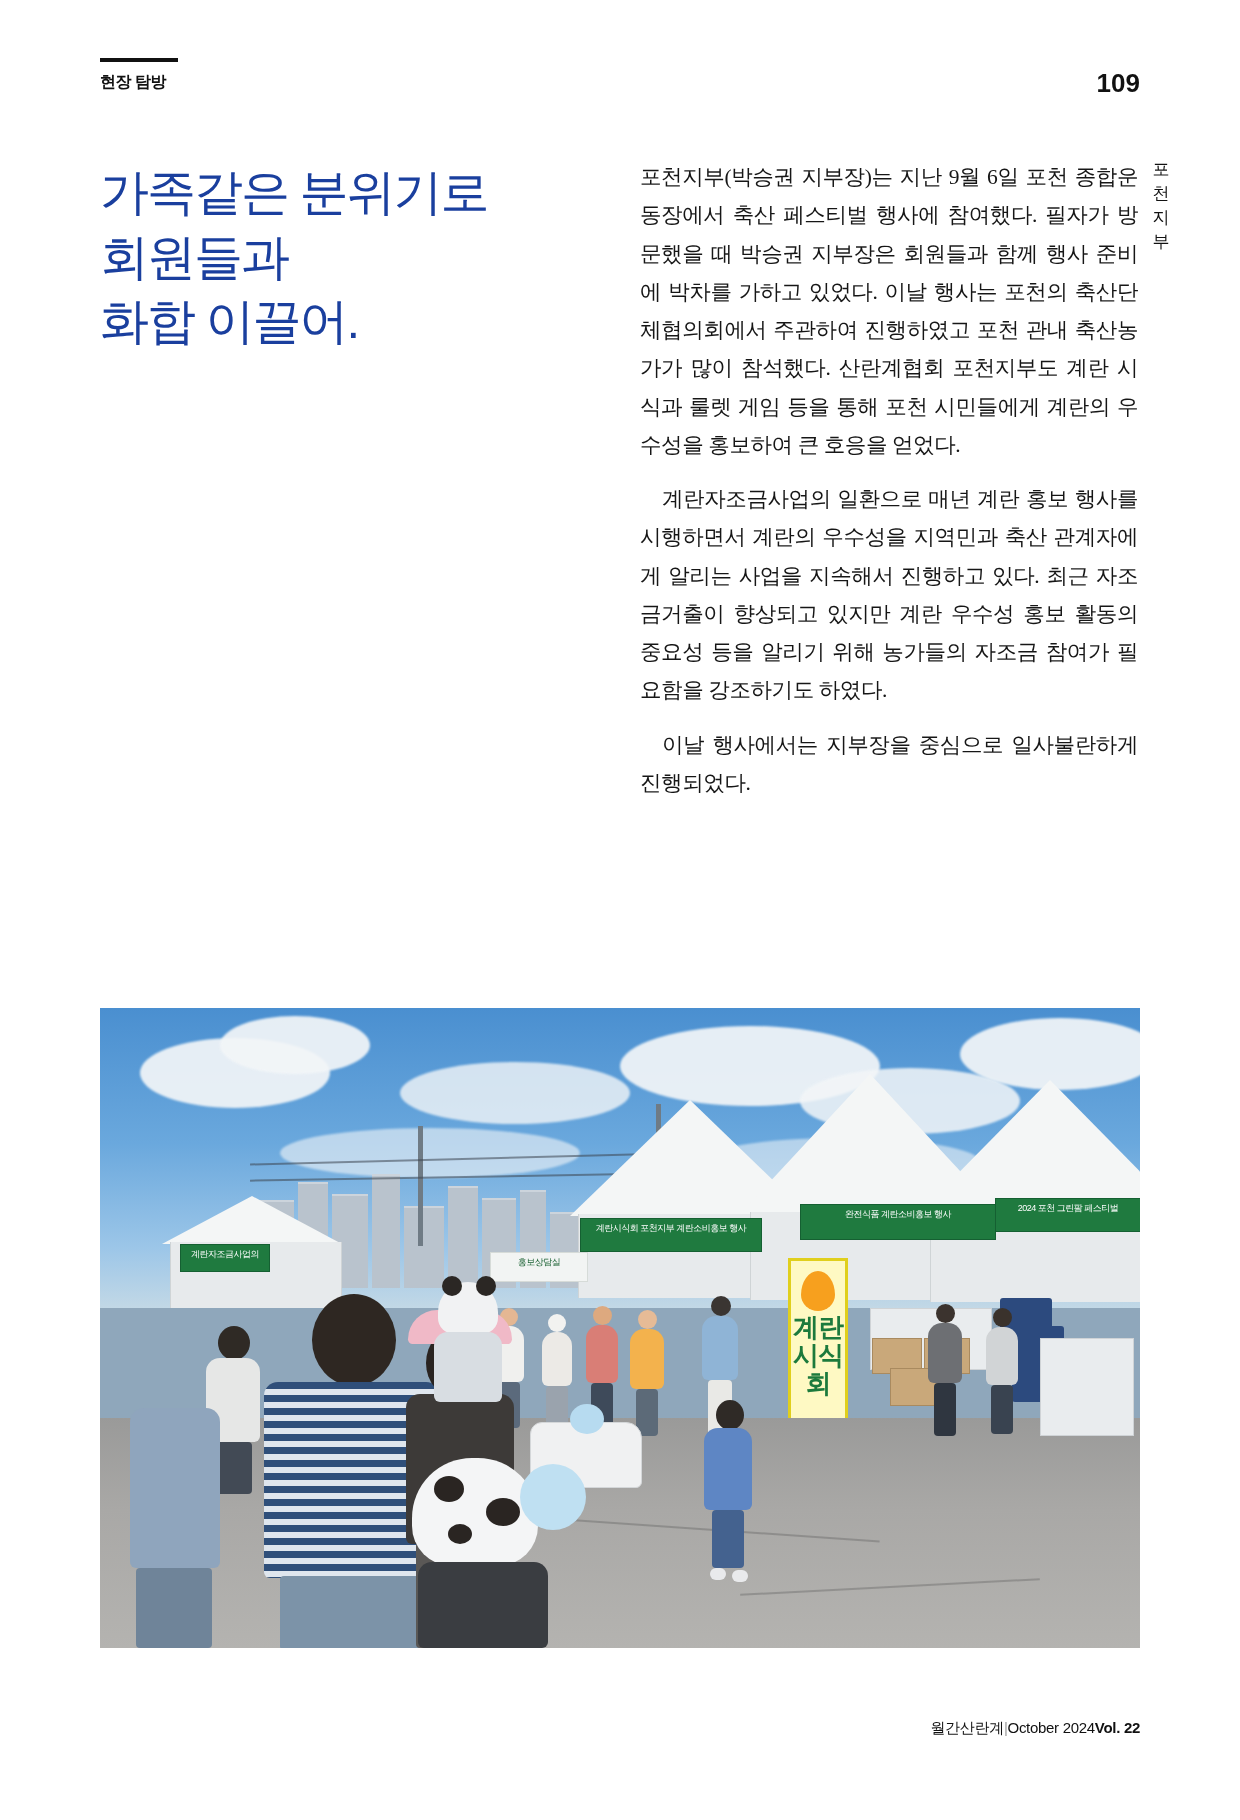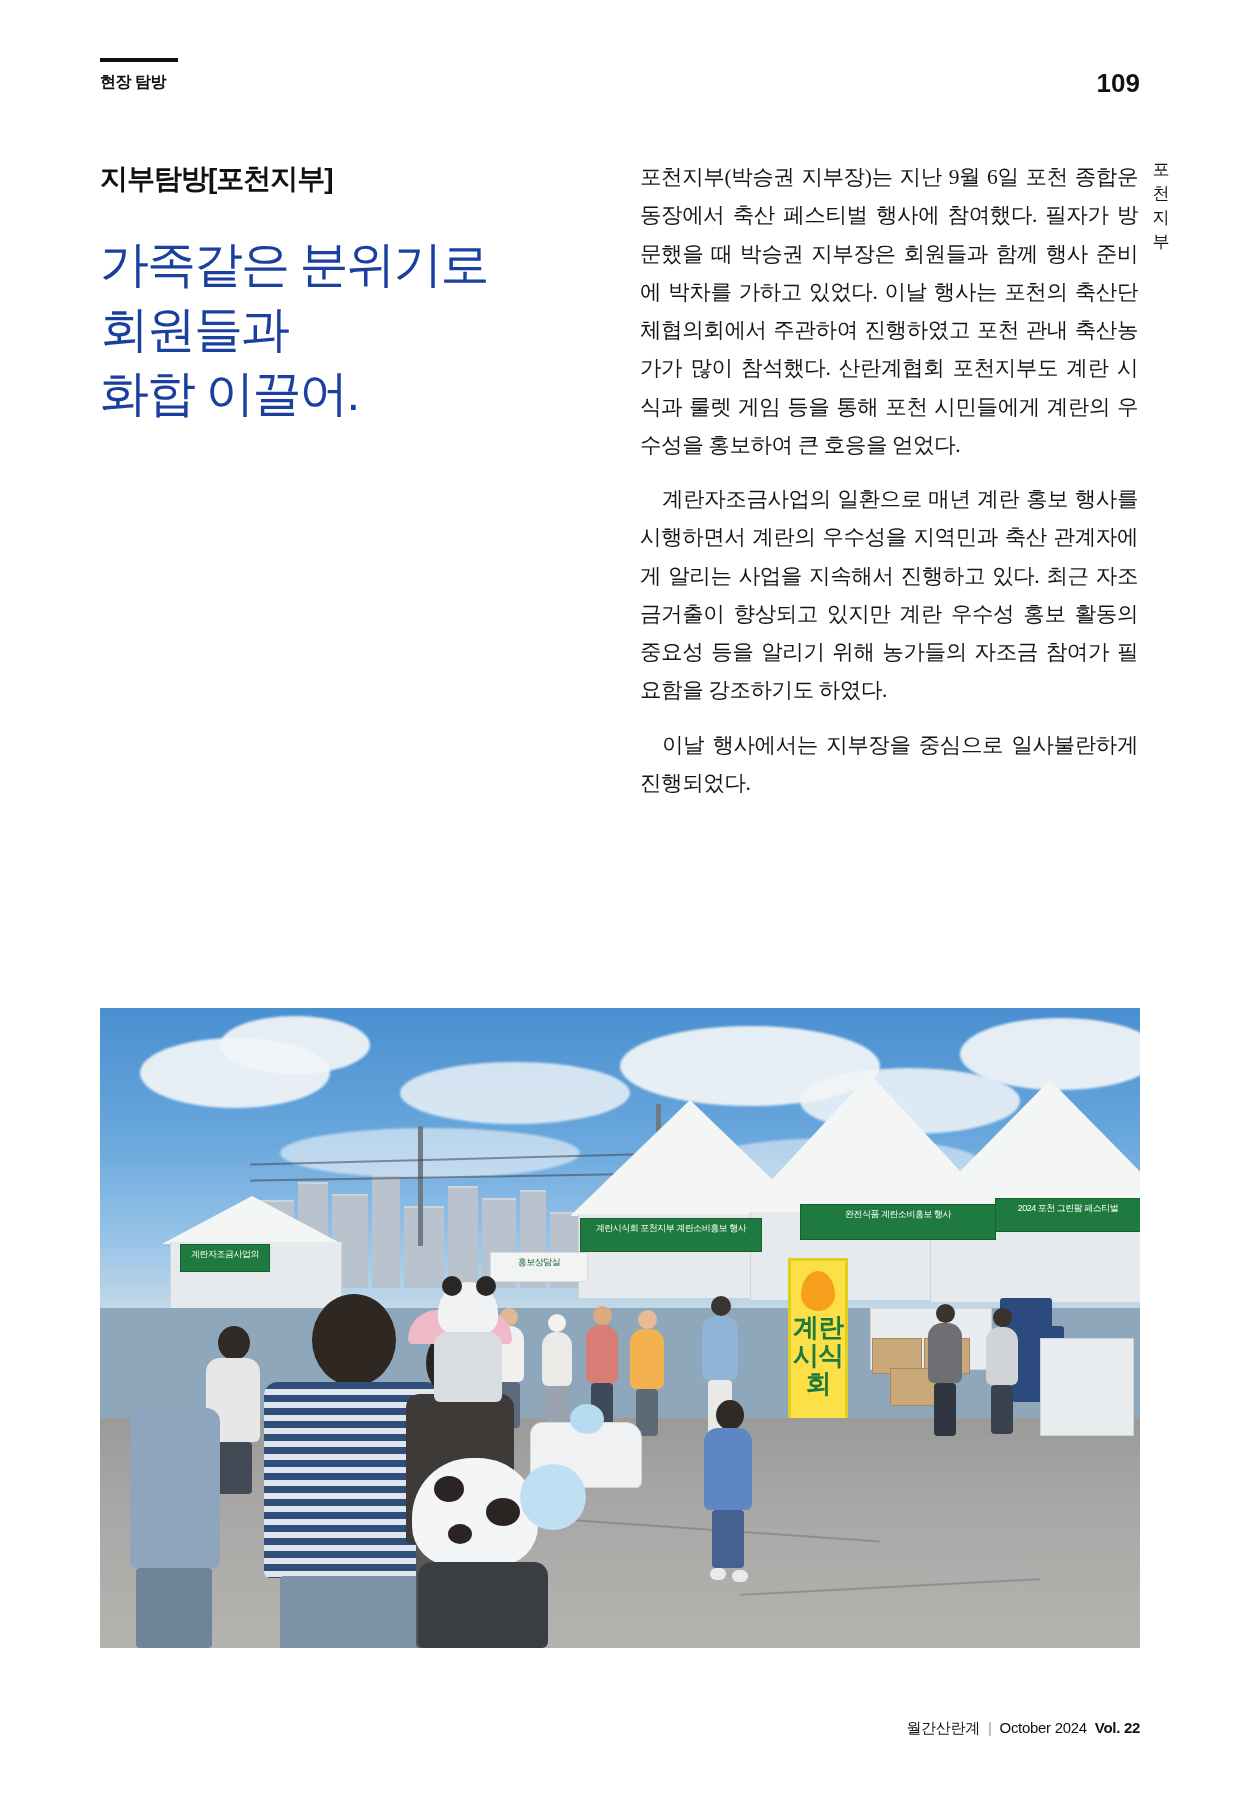--- a/index.html
+++ b/index.html
@@ -220,21 +220,21 @@
     font-size: 9px;
     line-height: 12px;
     text-align: center;
     padding: 3px 2px;
     overflow: hidden;
     letter-spacing: -0.5px;
     border: 1px solid #d6dbd8;
   }
   .vbanner {
     position: absolute;
-    background: #fde047;
+    background: #fef9c3;
     border: 3px solid #e0cf1c;
     color: #1c7a3c;
     font-family: "Liberation Sans", sans-serif;
     font-weight: bold;
     font-size: 26px;
     line-height: 1.08;
     text-align: center;
     padding-top: 52px;
     letter-spacing: -1px;
     box-sizing: border-box;
@@ -290,39 +290,37 @@
   
   .footer {
     position: absolute;
     right: 100px;
     bottom: 82px;
     font-family: "Liberation Sans", sans-serif;
     font-size: 15px;
     color: #111111;
     display: flex;
     align-items: baseline;
-    gap: 8px;
     letter-spacing: -0.3px;
   }
   .footer .sep { color: #9a9a9a; }
   .footer .vol { font-weight: bold; }
 </style>
 </head>
 <body>
 
 <div class="page">
 
   <div class="header">
     <div class="header-rule"></div>
     <div class="header-label">현장 탐방</div>
     <div class="page-number">109</div>
   </div>
 
   <div class="left-col">
-    <p class="kicker">지부탐방[포천지부]</p>
     <h1 class="headline">가족같은 분위기로
 회원들과
 화합 이끌어.</h1>
   </div>
 
   <div class="right-col">
     <p class="body-par">포천지부(박승권 지부장)는 지난 9월 6일 포천 종합운동장에서 축산 페스티벌 행사에 참여했다. 필자가 방문했을 때 박승권 지부장은 회원들과 함께 행사 준비에 박차를 가하고 있었다. 이날 행사는 포천의 축산단체협의회에서 주관하여 진행하였고 포천 관내 축산농가가 많이 참석했다. 산란계협회 포천지부도 계란 시식과 룰렛 게임 등을 통해 포천 시민들에게 계란의 우수성을 홍보하여 큰 호응을 얻었다.</p>
     <p class="body-par">계란자조금사업의 일환으로 매년 계란 홍보 행사를 시행하면서 계란의 우수성을 지역민과 축산 관계자에게 알리는 사업을 지속해서 진행하고 있다. 최근 자조금거출이 향상되고 있지만 계란 우수성 홍보 활동의 중요성 등을 알리기 위해 농가들의 자조금 참여가 필요함을 강조하기도 하였다.</p>
     <p class="body-par">이날 행사에서는 지부장을 중심으로 일사불란하게 진행되었다.</p>
   </div>

